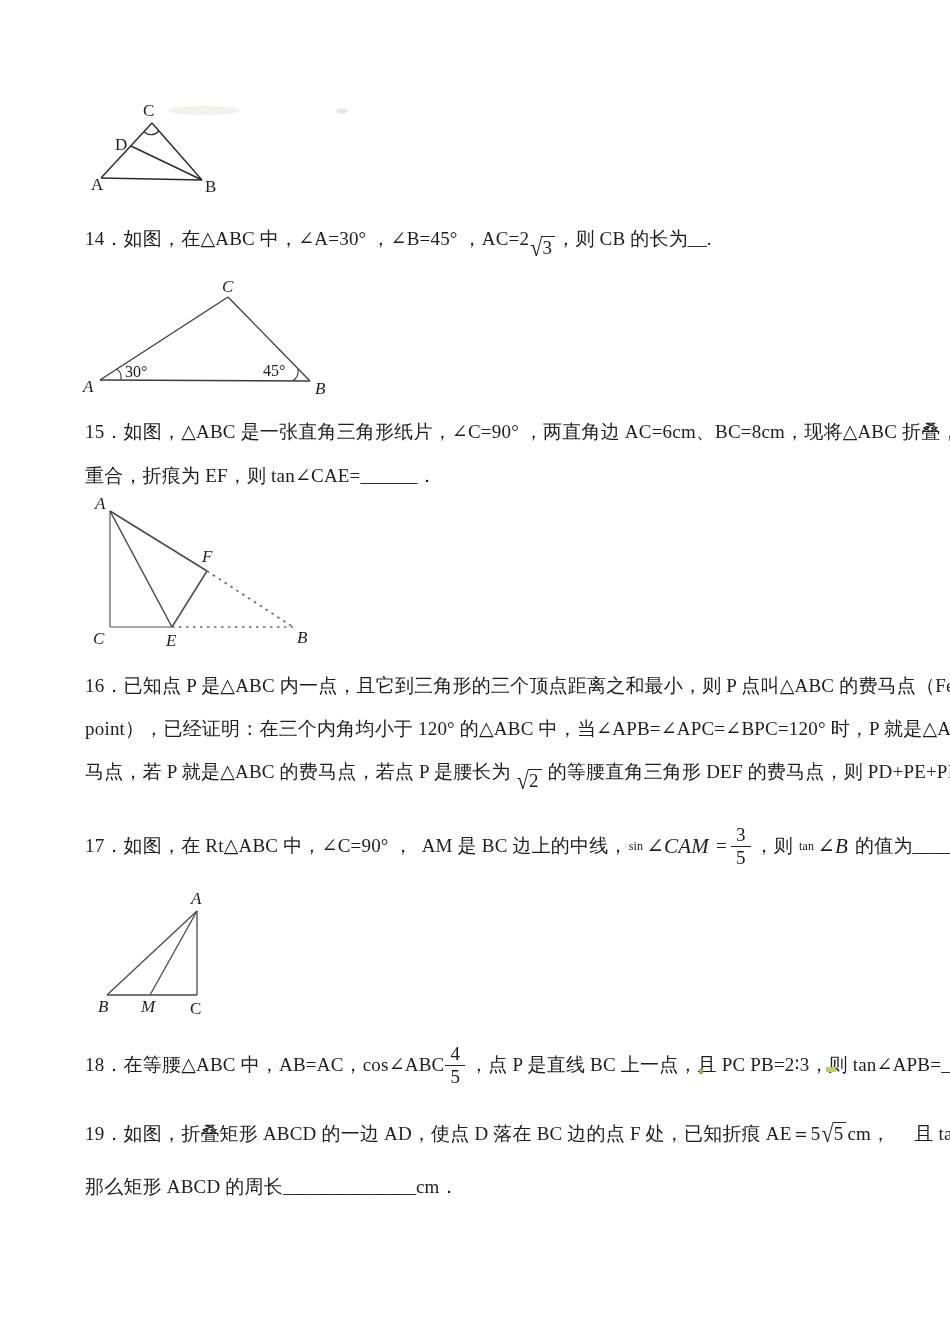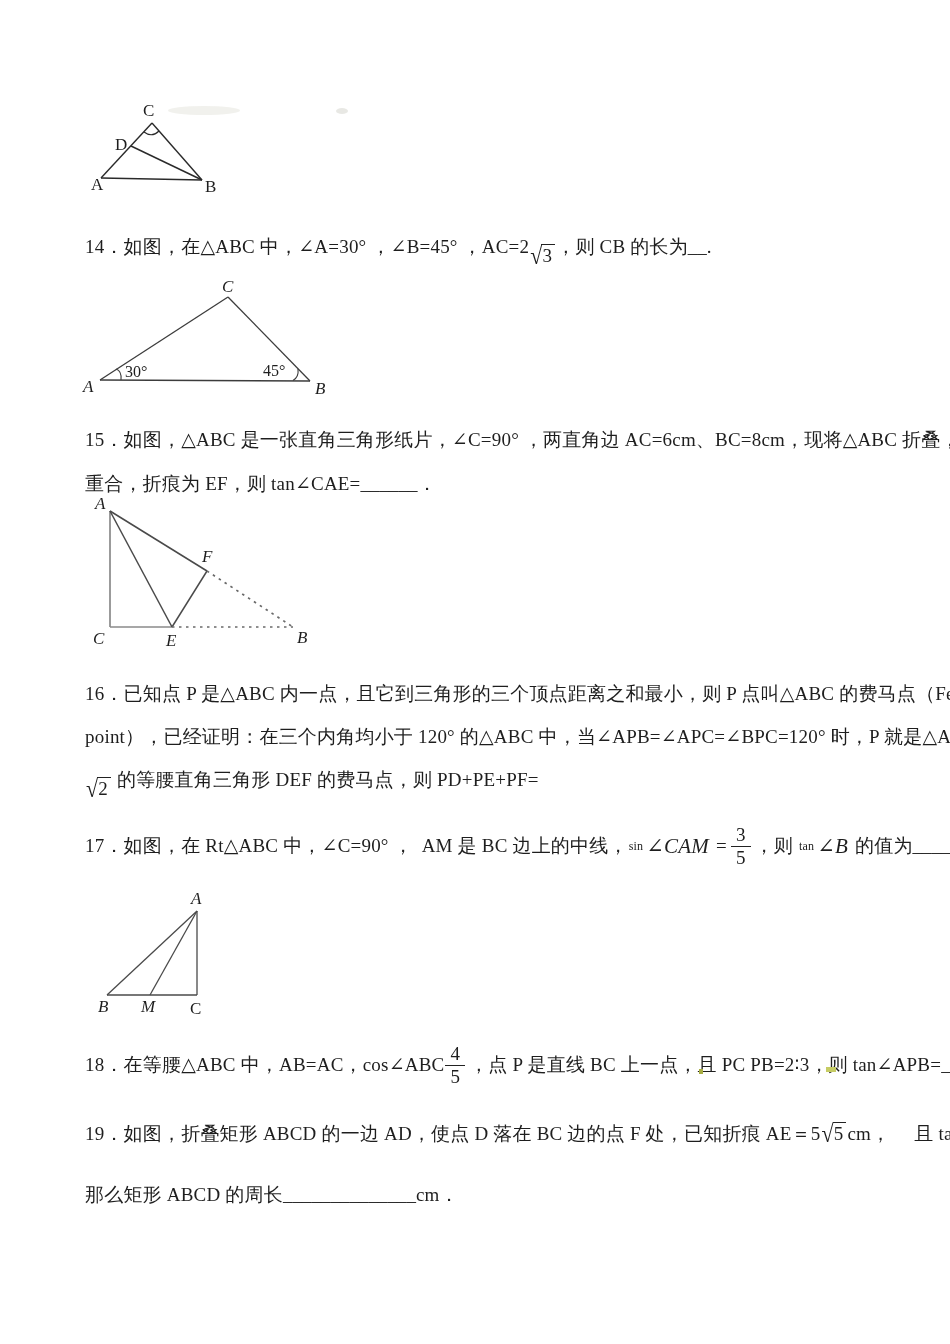--- a/index.html
+++ b/index.html
@@ -1,18 +1,18 @@
 <!DOCTYPE html>
 <html><head>
 <meta charset="utf-8">
 <style>
   html,body{margin:0;padding:0;background:#ffffff;}
   .page{position:relative;width:950px;height:1344px;background:#ffffff;overflow:hidden;
         font-family:"Liberation Serif","DejaVu Serif",serif;color:#1e1e1e;}
-  .t{position:absolute;white-space:nowrap;font-size:19px;letter-spacing:0.2px;line-height:1.35;margin-top:8px;}
+  .t{position:absolute;white-space:nowrap;font-size:19px;letter-spacing:0.2px;line-height:1.35;}
   .row{position:absolute;display:flex;align-items:center;white-space:pre;font-size:19px;letter-spacing:0.2px;}
   .row > span{white-space:pre;}
   .frac{display:inline-flex;flex-direction:column;align-items:center;margin:0 4px;
         font-size:19px;line-height:1.05;vertical-align:middle;}
   .frac .num{padding:0 5px 1px;border-bottom:1.6px solid #222;}
   .frac .den{padding-top:1px;}
   .sqrt{display:inline-flex;align-items:flex-start;margin:0 1px;}
   .sqrt .sym{font-size:22px;line-height:1.0;transform:scaleY(1.12);transform-origin:top;}
   .sqrt .rad{border-top:1.7px solid #222;line-height:1.2;padding:0 3px 0 1px;margin-left:-1px;}
   .sqrt.low{position:relative;top:9px;}
@@ -89,21 +89,21 @@
     <text class="lbl-i" x="10" y="13">A</text>
     <text class="lbl-i" x="8" y="148">C</text>
     <text class="lbl-i" x="81" y="150">E</text>
     <text class="lbl-i" x="212" y="147">B</text>
     <text class="lbl-i" x="117" y="66">F</text>
   </svg>
 
   <div class="t" style="left:85px;top:673px;"><span>16．已知点 P 是△ABC 内一点，且它到三角形的三个顶点距离之和最小，则 P 点叫△ABC 的费马点（Fermat</span></div>
   <div class="t" style="left:85px;top:716px;"><span>point），已经证明：在三个内角均小于 120° 的△ABC 中，当∠APB=∠APC=∠BPC=120° 时，P 就是△ABC 的费</span></div>
   <div class="t" style="left:85px;top:759px;">
-    <span class="sqrt low">
+    <span>马点，若 P 就是△ABC 的费马点，若点 P 是腰长为 </span><span class="sqrt low">
         <span class="sym">√</span>
         <span class="rad">2</span>
       </span><span> 的等腰直角三角形 DEF 的费马点，则 PD+PE+PF=</span>
   </div>
 
   <div class="row" style="left:85px;top:820px;height:52px;">
     <span>17．如图，在 Rt△ABC 中，∠C=90° ，  AM 是 BC 边上的中线，</span>
     <span class="mfn">sin</span>
     <span class="mi">∠CAM</span>
     <span> =</span>

